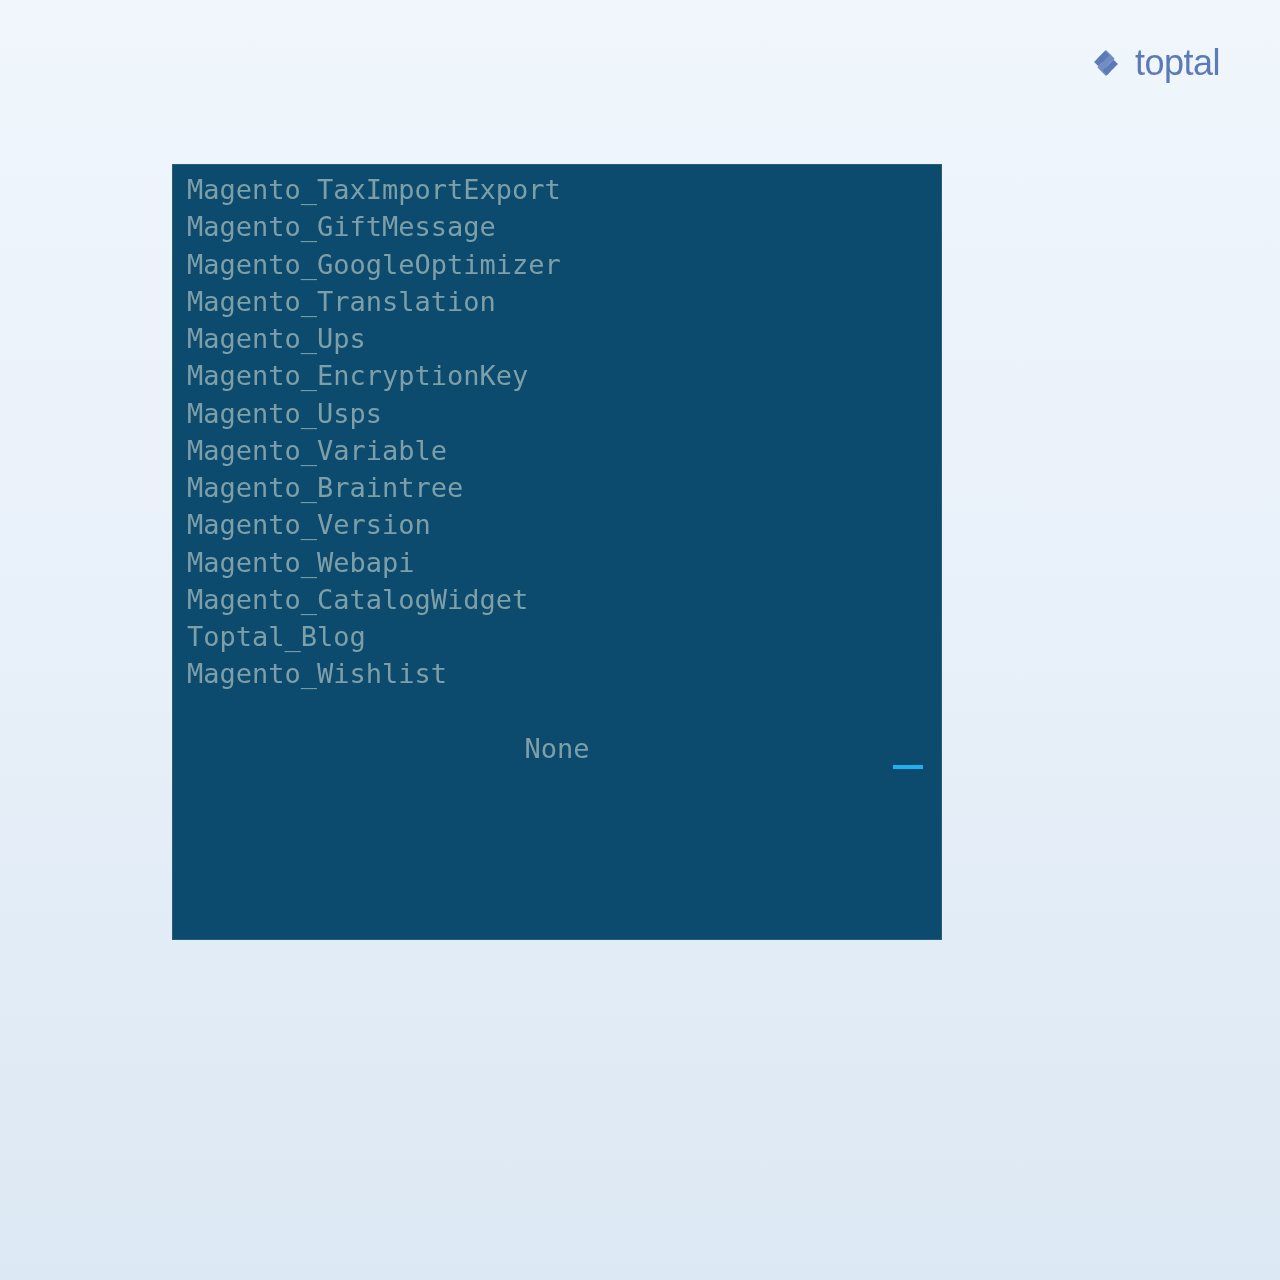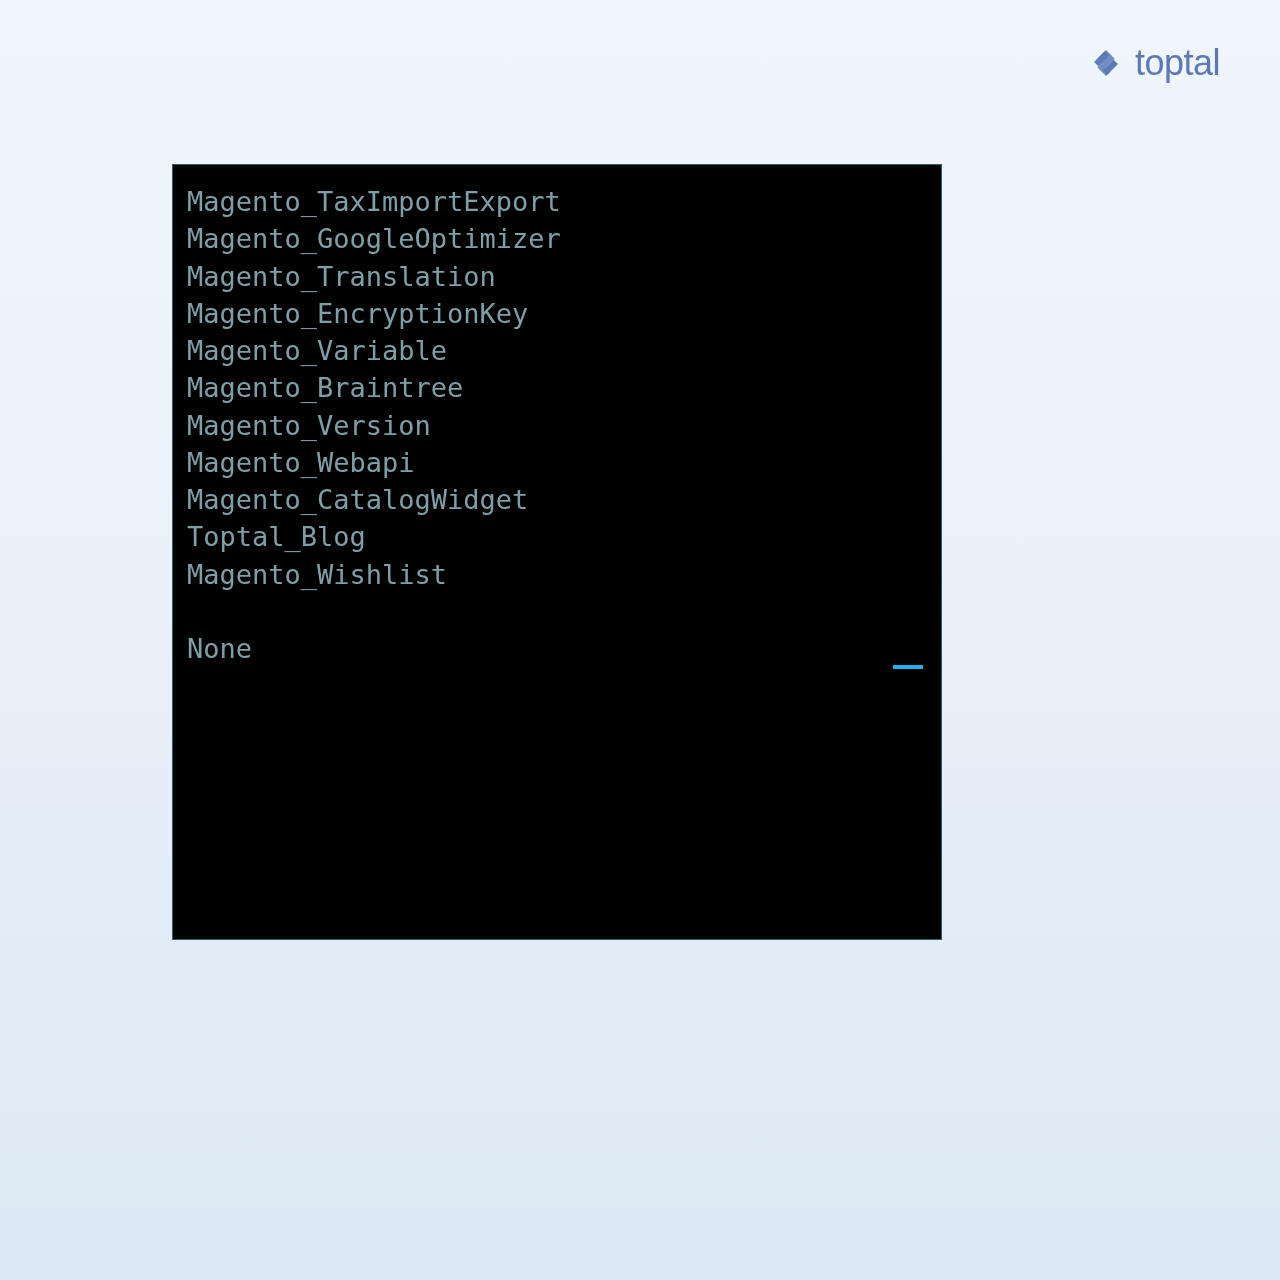--- a/index.html
+++ b/index.html
@@ -35,41 +35,42 @@
       font-weight: 400;
       letter-spacing: -0.5px;
       color: #5b7ab8;
     }
     .terminal {
       position: absolute;
       top: 164px;
       left: 172px;
       width: 770px;
       height: 776px;
-      background: #000000;
+      background: #0c4a6e;
       border: 1px solid #2a5f73;
-      padding: 18px 14px;
+      padding: 6px 14px;
       font-family: "Menlo", "Monaco", "Consolas", monospace;
       font-size: 27px;
       line-height: 1.38;
       overflow: hidden;
     }
     .terminal-line {
       color: #7da0a8;
       white-space: nowrap;
     }
     .terminal-blank {
       height: 37px;
     }
     .terminal-heading {
       color: #b8d430;
       white-space: nowrap;
     }
     .cursor-line {
       position: relative;
+      text-align: center;
     }
     .cursor {
       position: absolute;
       right: 4px;
       bottom: -2px;
       width: 30px;
       height: 4px;
       background: #20b0f0;
     }
   </style>
@@ -83,23 +84,26 @@
       <path d="M6 6 L18 18 L12 24 L0 12 Z M18 6 L24 12 L12 24 L6 18 Z" opacity="0"></path>
       <path d="M11 1 L15 5 L5 15 L1 11 Z"></path>
       <path d="M19 9 L23 13 L13 23 L9 19 Z"></path>
     </svg>
   </span>
   <span class="logo-text">toptal</span>
 </div>
 
 <div class="terminal">
   <div class="terminal-line">Magento_TaxImportExport</div>
+  <div class="terminal-line">Magento_GiftMessage</div>
   <div class="terminal-line">Magento_GoogleOptimizer</div>
   <div class="terminal-line">Magento_Translation</div>
+  <div class="terminal-line">Magento_Ups</div>
   <div class="terminal-line">Magento_EncryptionKey</div>
+  <div class="terminal-line">Magento_Usps</div>
   <div class="terminal-line">Magento_Variable</div>
   <div class="terminal-line">Magento_Braintree</div>
   <div class="terminal-line">Magento_Version</div>
   <div class="terminal-line">Magento_Webapi</div>
   <div class="terminal-line">Magento_CatalogWidget</div>
   <div class="terminal-line">Toptal_Blog</div>
   <div class="terminal-line">Magento_Wishlist</div>
   <div class="terminal-blank"></div>
   <div class="terminal-line cursor-line">
     <span>None</span>

